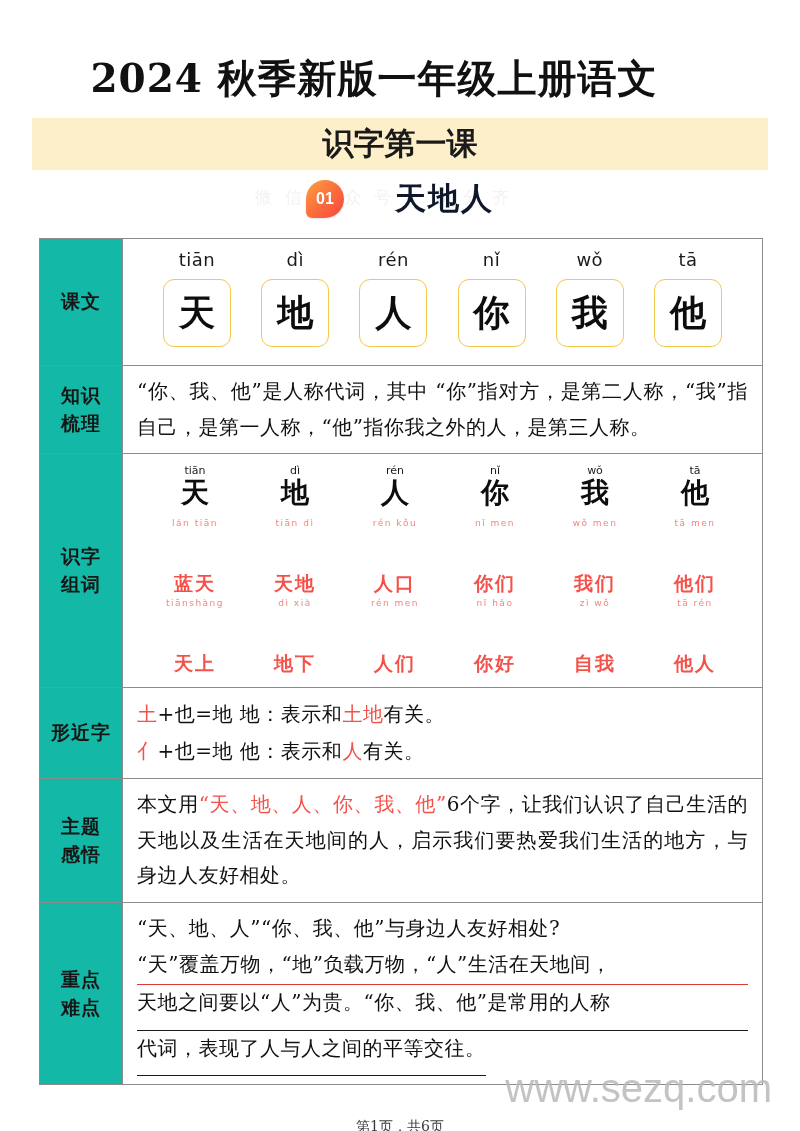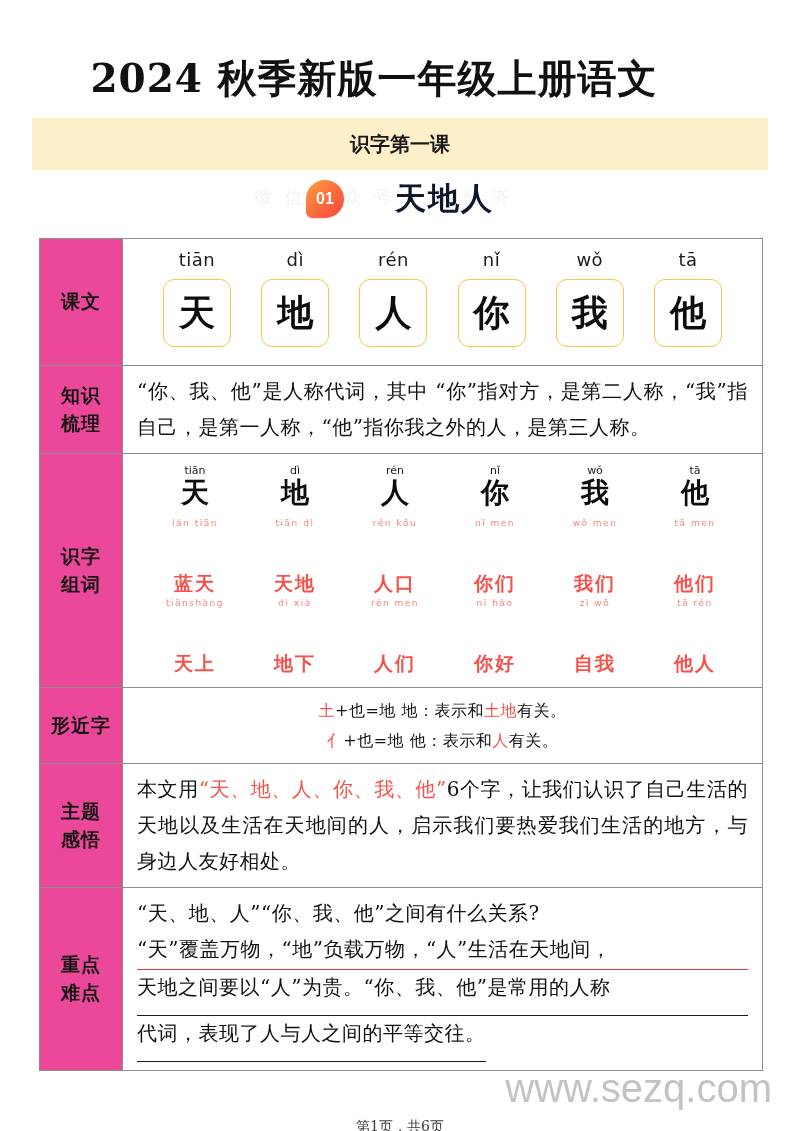--- a/index.html
+++ b/index.html
@@ -76,21 +76,21 @@
   }
   .unit-banner-text {
     position: absolute;
     left: 0; top: 0;
     width: 736px;
     height: 52px;
     display: flex;
     align-items: center;
     justify-content: center;
     font-family: "DejaVu Serif", "Liberation Serif", serif;
-    font-size: 20px;
+    font-size: 31px;
     font-weight: 700;
     color: #1a1a1a;
   }
 
   .lesson-head {
     position: absolute;
     left: 0;
     top: 178px;
     width: 800px;
     display: flex;
@@ -136,21 +136,21 @@
   }
   .row {
     display: flex;
     border-bottom: 1px solid #8c8c8c;
   }
   .row:last-child { border-bottom: none; }
 
   .rowlabel {
     width: 83px;
     flex: 0 0 83px;
-    background: #ec4899;
+    background: #14b8a6;
     border-right: 1px solid #8c8c8c;
     display: flex;
     flex-direction: column;
     align-items: center;
     justify-content: center;
     font-family: "DejaVu Serif", "Liberation Serif", serif;
     font-size: 19px;
     font-weight: 700;
     color: #161616;
     line-height: 1.45;
@@ -256,24 +256,23 @@
     font-size: 19px;
     font-weight: 600;
     color: #f4514a;
     letter-spacing: 2px;
     line-height: 1.25;
   }
 
   
   .xjz {
     font-family: "DejaVu Serif", "Liberation Serif", serif;
-    font-size: 16px;
+    font-size: 20px;
     line-height: 1.85;
     color: #111;
-    text-align: center;
     letter-spacing: .5px;
   }
   .xjz .hl { color: #f4514a; }
 
   
   .kdline { display: block; }
   .kd-u-red {
     border-bottom: 1.4px solid #e03b32;
     padding-bottom: 2px;
     display: inline-block;
@@ -488,21 +487,21 @@
       </div>
     </div>
 
     <div class="row">
       <div class="rowlabel">
         <span>重点</span>
         <span>难点</span>
       </div>
       <div class="rowbody">
         <div class="prose">
-          <span class="kdline">“天、地、人”“你、我、他”之间有什么关系?</span>
+          <span class="kdline">“天、地、人”“你、我、他”与身边人友好相处?</span>
           <span class="kdline kd-u-red">“天”覆盖万物，“地”负载万物，“人”生活在天地间，</span>
           <span class="kdline kd-u-black full">天地之间要以“人”为贵。“你、我、他”是常用的人称</span>
           <span class="kd-u-black">代词，表现了人与人之间的平等交往。</span>
         </div>
       </div>
     </div>
 
   </div>
 
   <div class="footer">第1页，共6页</div>

